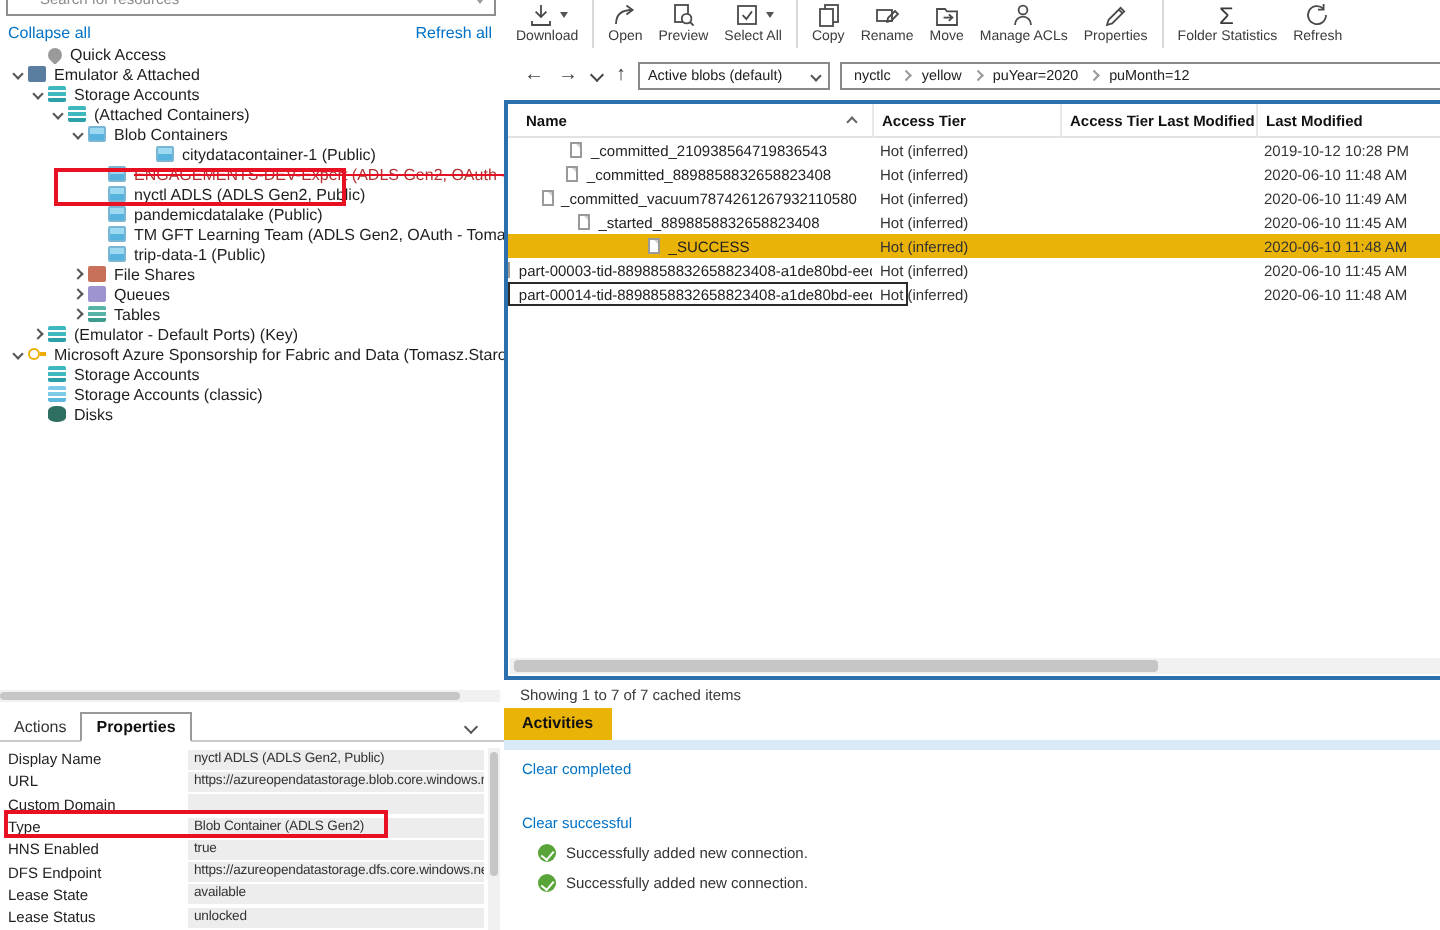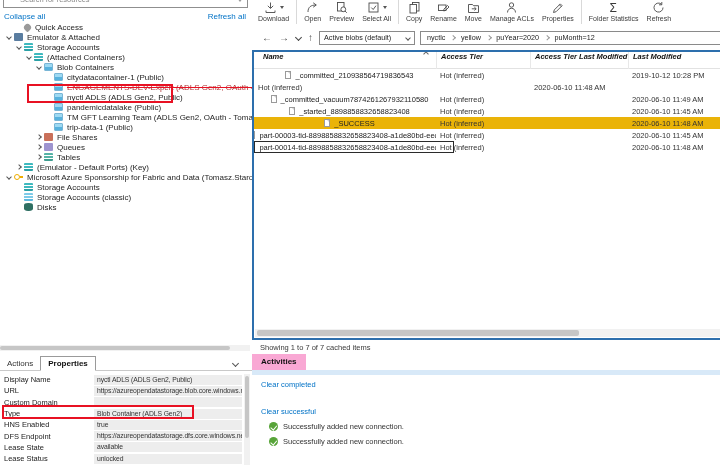--- a/index.html
+++ b/index.html
@@ -69,36 +69,36 @@
   .navarrows{display:flex;align-items:center;gap:7px;margin:0 6px 0 10px;}
   .navarrows span{font-size:10px;color:#444;line-height:1;cursor:pointer;}
   .nav-chevdown{width:5px;height:5px;border-right:1px solid #444;border-bottom:1px solid #444;transform:rotate(45deg);display:inline-block;cursor:pointer;}
   .viewsel{width:96px;height:14px;border:1px solid #8a8a8a;display:flex;align-items:center;padding:0 4px;font-size:7.2px;color:#222;cursor:pointer;flex:none;}
   .viewsel .vchev{margin-left:auto;width:4px;height:4px;border-right:1px solid #555;border-bottom:1px solid #555;transform:rotate(45deg);}
   .crumbbar{flex:1;height:14px;border:1px solid #8a8a8a;border-right:none;margin-left:5px;display:flex;align-items:center;padding:0 6px;gap:6px;overflow:hidden;}
   .crumb{font-size:7.2px;color:#222;white-space:nowrap;cursor:pointer;}
   .csep{width:3.5px;height:3.5px;border-right:1px solid #999;border-bottom:1px solid #999;transform:rotate(-45deg);flex:none;}
   .listbox{position:absolute;left:0;top:50px;width:468px;height:290px;border:2px solid #2d6fad;border-right:none;background:#fff;}
   .lheader{display:grid;grid-template-columns:182px 94px 98px 1fr;height:17px;border-bottom:1px solid #e2e2e2;align-items:center;}
-  .hc{font-size:7.5px;font-weight:bold;color:#111;padding-left:4px;height:17px;display:flex;align-items:flex-start;cursor:pointer;white-space:nowrap;overflow:hidden;font-style:italic;}
+  .hc{font-size:7.5px;font-weight:bold;color:#111;padding-left:4px;height:17px;display:flex;align-items:center;cursor:pointer;white-space:nowrap;overflow:hidden;}
   .hc.hname{padding-left:9px;}
   .hc + .hc{border-left:1px solid #e8e8e8;}
   .sort{margin-left:auto;margin-right:8px;width:4px;height:4px;border-right:1px solid #666;border-bottom:1px solid #666;transform:rotate(-135deg);}
   .lrow{display:grid;grid-template-columns:182px 94px 98px 1fr;height:12px;align-items:center;position:relative;cursor:default;}
   .lrow.sel{background:#eab308;}
   .lrow.focus::after{content:"";position:absolute;left:0;top:0;bottom:0;width:198px;border:1px solid #2b2b2b;pointer-events:none;}
   .cell{font-size:7.5px;color:#333;padding-left:4px;white-space:nowrap;overflow:hidden;justify-content:center;}
   .cell.cname{padding-left:9px;display:flex;align-items:center;color:#222;}
   .ficon{width:6px;height:8px;border:1px solid #9a9a9a;background:#fff;margin-right:4px;flex:none;position:relative;}
   .ficon::before{content:"";position:absolute;top:0;right:0;width:0;height:0;border-style:solid;border-width:0 2px 2px 0;border-color:transparent #cfcfcf transparent transparent;}
   .list-hscroll{left:1px;right:0;bottom:1px;height:8px;}
   .list-hscroll .thumb{left:2px;top:1px;height:6px;width:322px;}
   .showing{position:absolute;left:0;top:341px;width:468px;height:13px;display:flex;align-items:center;padding-left:8px;font-size:7.5px;color:#3a3a3a;}
   .act-tabs{position:absolute;left:0;top:354px;width:468px;height:16px;display:flex;align-items:center;background:#fff;}
-  .atab{font-size:8px;font-weight:bold;color:#111;padding:0 9px;line-height:16px;background:#f9a8d4;cursor:pointer;}
+  .atab{font-size:8px;font-weight:bold;color:#111;padding:0 9px;line-height:16px;background:#eab308;cursor:pointer;}
   .act-band{position:absolute;left:0;top:370px;width:468px;height:5px;background:#d8e9f8;}
   .act-body{position:absolute;left:0;top:375px;width:468px;bottom:0;background:#fff;}
   .act-links{display:flex;gap:18px;margin:5px 0 0 9px;flex-direction:column;}
   .act-links a{font-size:7.5px;color:#0072c6;text-decoration:none;cursor:pointer;}
   .act-entry{display:flex;align-items:center;margin:6px 0 0 17px;font-size:7.5px;color:#333;}
   .okicon{width:9px;height:9px;border-radius:50%;background:#58a439;position:relative;margin-right:5px;flex:none;}
   .okicon::after{content:"";position:absolute;left:3px;top:1.5px;width:2.5px;height:4.5px;border-right:1.2px solid #fff;border-bottom:1.2px solid #fff;transform:rotate(40deg);}
 </style>
 </head>
 <body>
@@ -146,21 +146,21 @@
         <span class="ticon storage"></span>
         <span class="tlabel">(Attached Containers)</span>
       </div>
       <div class="trow" style="padding-left:34px">
         <span class="chevslot">
             <span class="chev open"></span>
           </span>
         <span class="ticon blob"></span>
         <span class="tlabel">Blob Containers</span>
       </div>
-      <div class="trow" style="padding-left:44px">
+      <div class="trow" style="padding-left:68px">
         <span class="chevslot">
             <span class="chev hidden"></span>
           </span>
         <span class="ticon container"></span>
         <span class="tlabel">citydatacontainer-1 (Public)</span>
       </div>
       <div class="trow struck" style="padding-left:44px">
         <span class="chevslot">
             <span class="chev hidden"></span>
           </span>
@@ -459,20 +459,24 @@
       <div class="lrow">
         <div class="cell cname">
             <span class="ficon"></span>
             <span>_committed_210938564719836543</span>
           </div>
         <div class="cell">Hot (inferred)</div>
         <div class="cell"></div>
         <div class="cell">2019-10-12 10:28 PM</div>
       </div>
       <div class="lrow">
+        <div class="cell cname">
+            <span class="ficon"></span>
+            <span>_committed_8898858832658823408</span>
+          </div>
         <div class="cell">Hot (inferred)</div>
         <div class="cell"></div>
         <div class="cell">2020-06-10 11:48 AM</div>
       </div>
       <div class="lrow">
         <div class="cell cname">
             <span class="ficon"></span>
             <span>_committed_vacuum7874261267932110580</span>
           </div>
         <div class="cell">Hot (inferred)</div>

